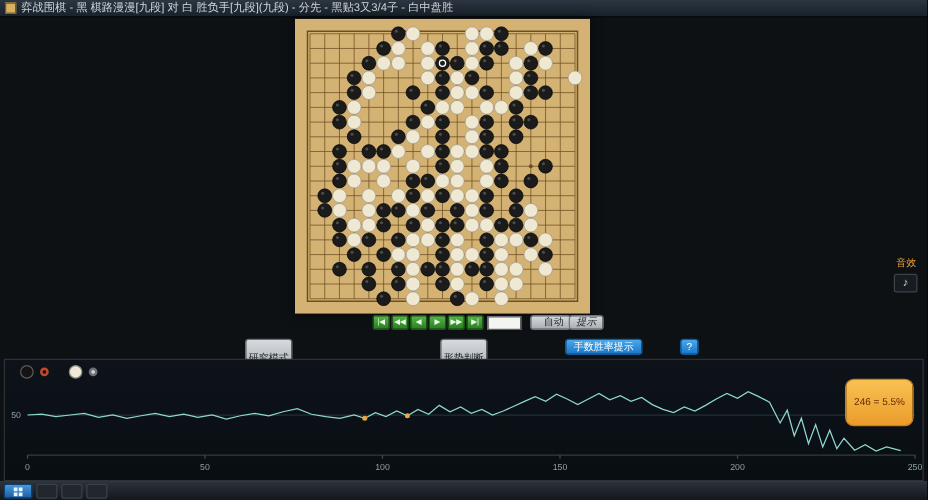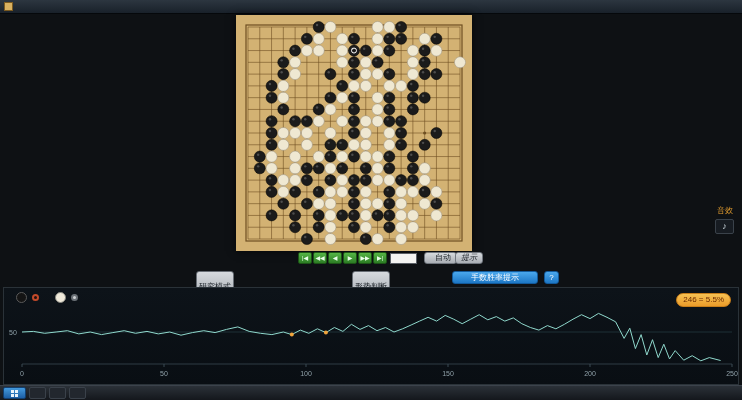--- a/index.html
+++ b/index.html
@@ -46,21 +46,21 @@
   .btn-gray{
     position:absolute; top:271px; height:30px; font-size:8px; line-height:11px;
     color:#1c2228; background:linear-gradient(#d6dade,#a2a7ad);
     border:1px solid #676d74; border-radius:3px; padding:0 2px; cursor:pointer;
   }
   #research-btn{ left:196px; }
   #judge-btn{ left:352px; }
   .btn-blue{
     position:absolute; top:271px; height:13px; font-size:8px; line-height:11px;
     color:#fff; background:linear-gradient(#4aa8ec,#1d77c6);
-    border:1px solid #135a9a; border-radius:3px; padding:0 18px; cursor:pointer;
+    border:1px solid #135a9a; border-radius:3px; padding:0 6px; cursor:pointer;
   }
   #winrate-toggle-btn{ left:452px; }
   #help-btn{ left:544px; width:15px; padding:0; text-align:center; }
 
   
   #sound-label{ position:absolute; right:9px; top:205px; color:#e8a030; font-size:8px;text-align:right; }
   #sound-icon-btn{
     position:absolute; right:8px; top:219px; width:19px; height:15px;
     background:#171c22; border:1px solid #3a424a; border-radius:2px;
     color:#c8d4da; font-size:9px; line-height:13px; text-align:center; cursor:pointer;
@@ -73,23 +73,23 @@
     border:1px solid #2a3238;
   }
   .legend{ position:absolute; left:12px; top:4px; display:flex; gap:5px; align-items:center; z-index:2; }
   .legend .gap{ width:6px; }
   .dot{ border-radius:50%; cursor:pointer; }
   .dot-black{ width:11px; height:11px; background:#141414; border:1px solid #5a5a5a; }
   .dot-black-sel{ width:7px; height:7px; background:#201010; border:2px solid #c24a2a; }
   .dot-white{ width:11px; height:11px; background:#efe9da; border:1px solid #8a8a82; }
   .dot-white-dim{ width:7px; height:7px; background:#cfd2d4; border:2px solid #6a7076; }
   .tooltip{
-    position:absolute; right:7px; top:5px; z-index:2;
+    position:absolute; right:7px; top:15px; z-index:2;
     background:linear-gradient(#f7c253,#eb9c2a); color:#6b2a00;
-    font-size:8px; line-height:10px; padding:1px 6px;
+    font-size:8px; line-height:10px; padding:13px 6px;
     border:1px solid #c97f1a; border-radius:7px;
   }
   #chart-svg{ position:absolute; left:2px; top:8px; }
 
   
   .taskbar{
     position:absolute; left:0; right:0; bottom:0; height:15px;
     background:linear-gradient(#2b3138,#14171c);
     border-top:1px solid #3c434c;
     display:flex; align-items:center; gap:3px; padding:0 3px;
@@ -106,20 +106,21 @@
     border-radius:2px; cursor:pointer;
   }
 </style>
 </head>
 <body>
 
 <div class="screen">
 
   <div class="titlebar">
     <div class="app-icon"></div>
+    <div class="title-text">弈战围棋 - 黑 棋路漫漫[九段] 对 白 胜负手[九段](九段) - 分先 - 黑贴3又3/4子 - 白中盘胜</div>
   </div>
 
   <div class="board-wrap">
     <svg id="board-svg" width="236" height="236" viewBox="0 0 236 236">
         <rect x="0" y="0" width="236" height="236" fill="#d3b273"></rect>
         <rect x="10" y="10" width="216" height="216" fill="none" stroke="#6e4f22" stroke-width="1.2"></rect>
         <line x1="12" y1="12" x2="224" y2="12" stroke="#6e4f22" stroke-width="0.6"></line>
         <line x1="12" y1="12" x2="12" y2="224" stroke="#6e4f22" stroke-width="0.6"></line>
         <line x1="12" y1="23.77777777777778" x2="224" y2="23.77777777777778" stroke="#6e4f22" stroke-width="0.6"></line>
         <line x1="23.77777777777778" y1="12" x2="23.77777777777778" y2="224" stroke="#6e4f22" stroke-width="0.6"></line>

